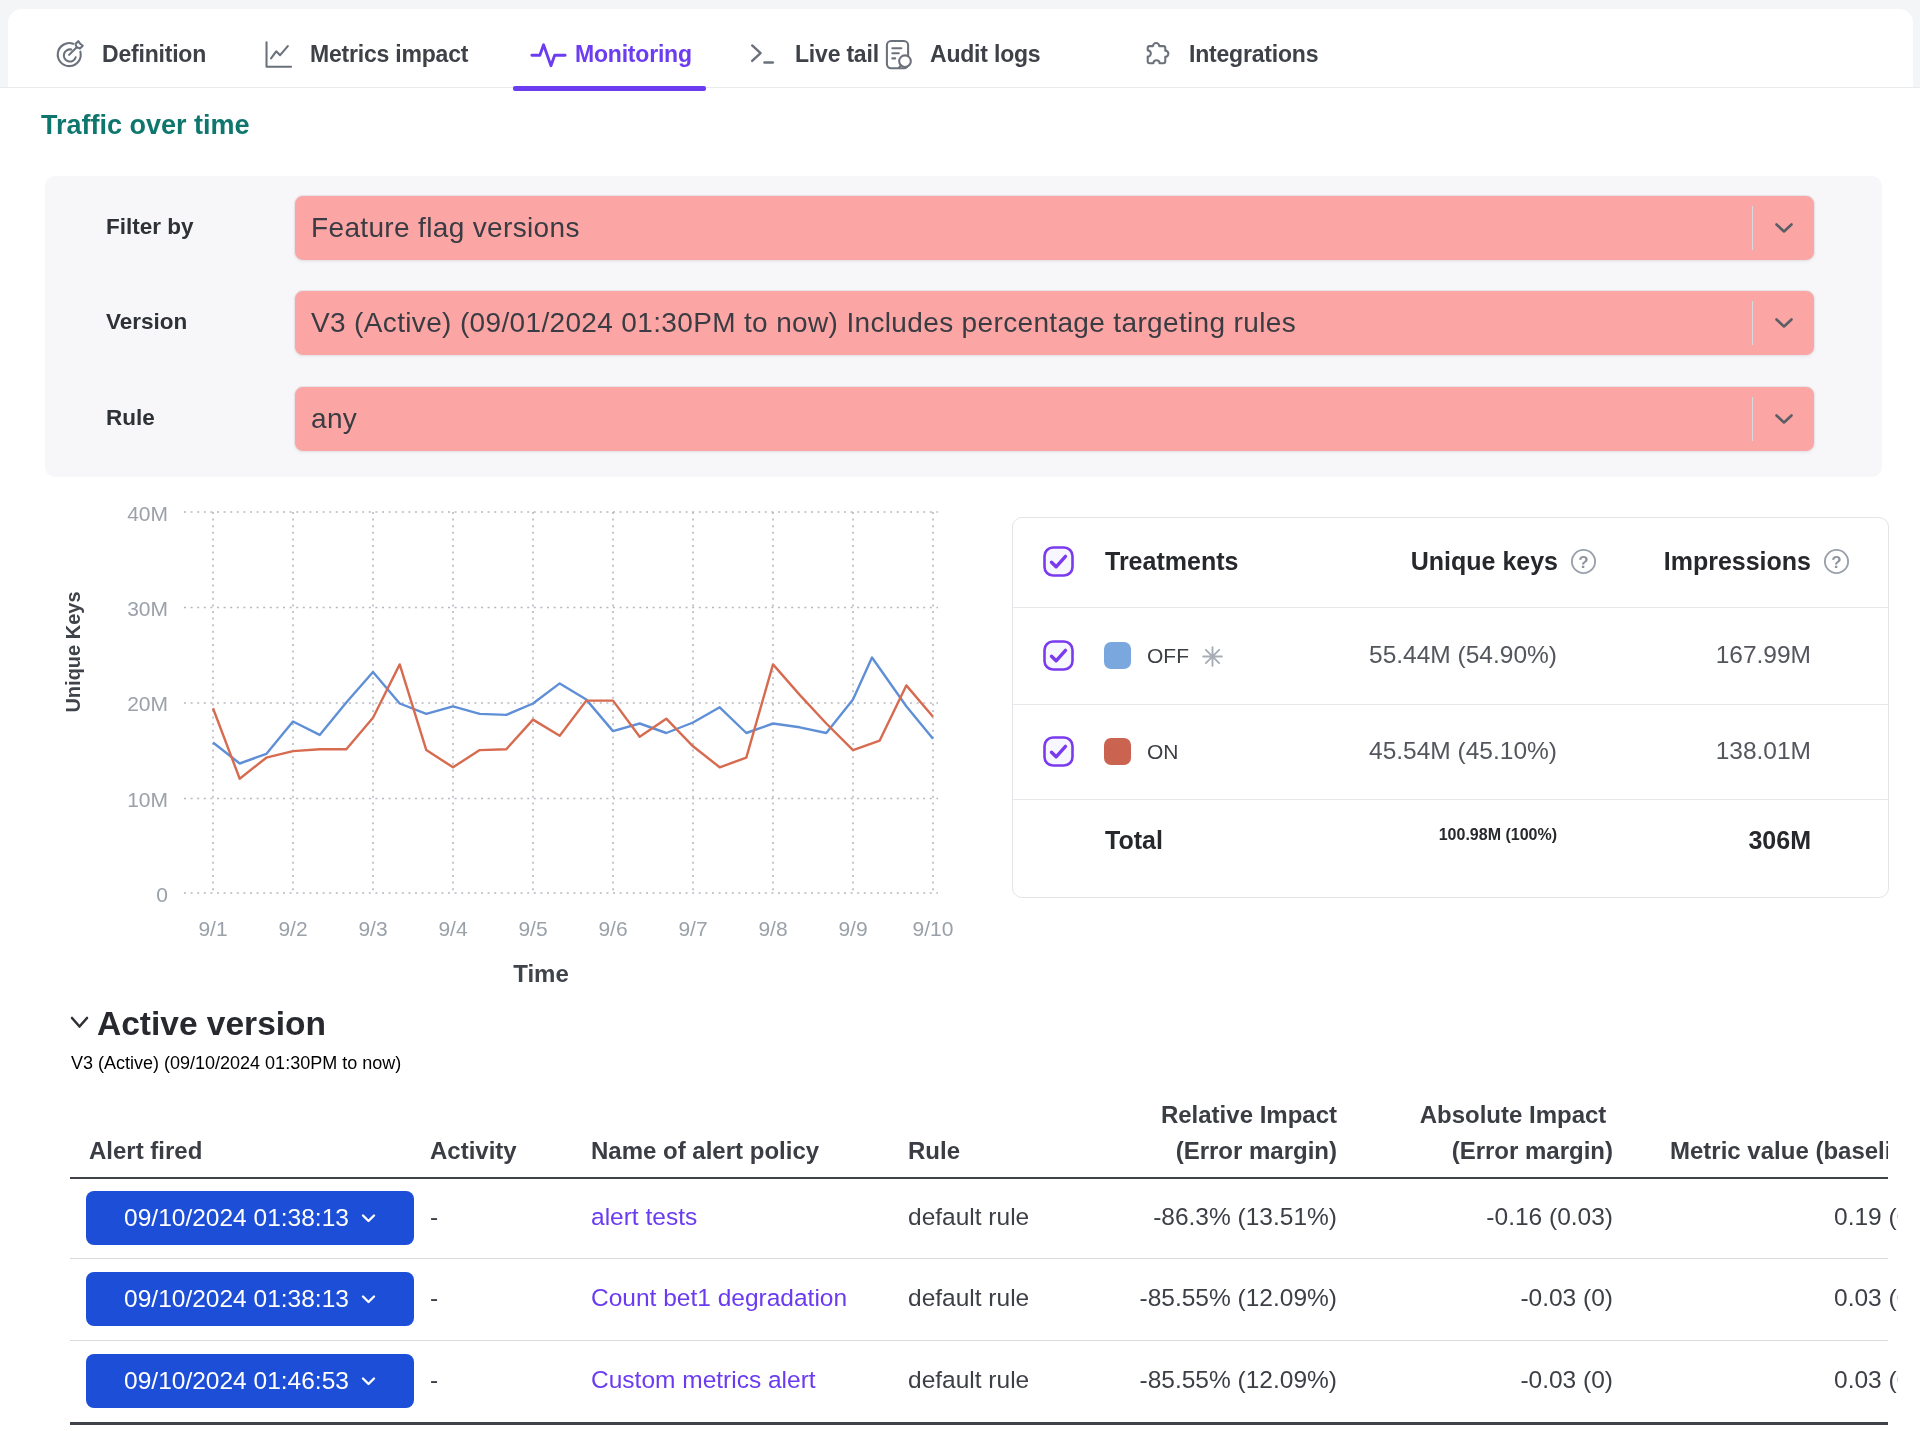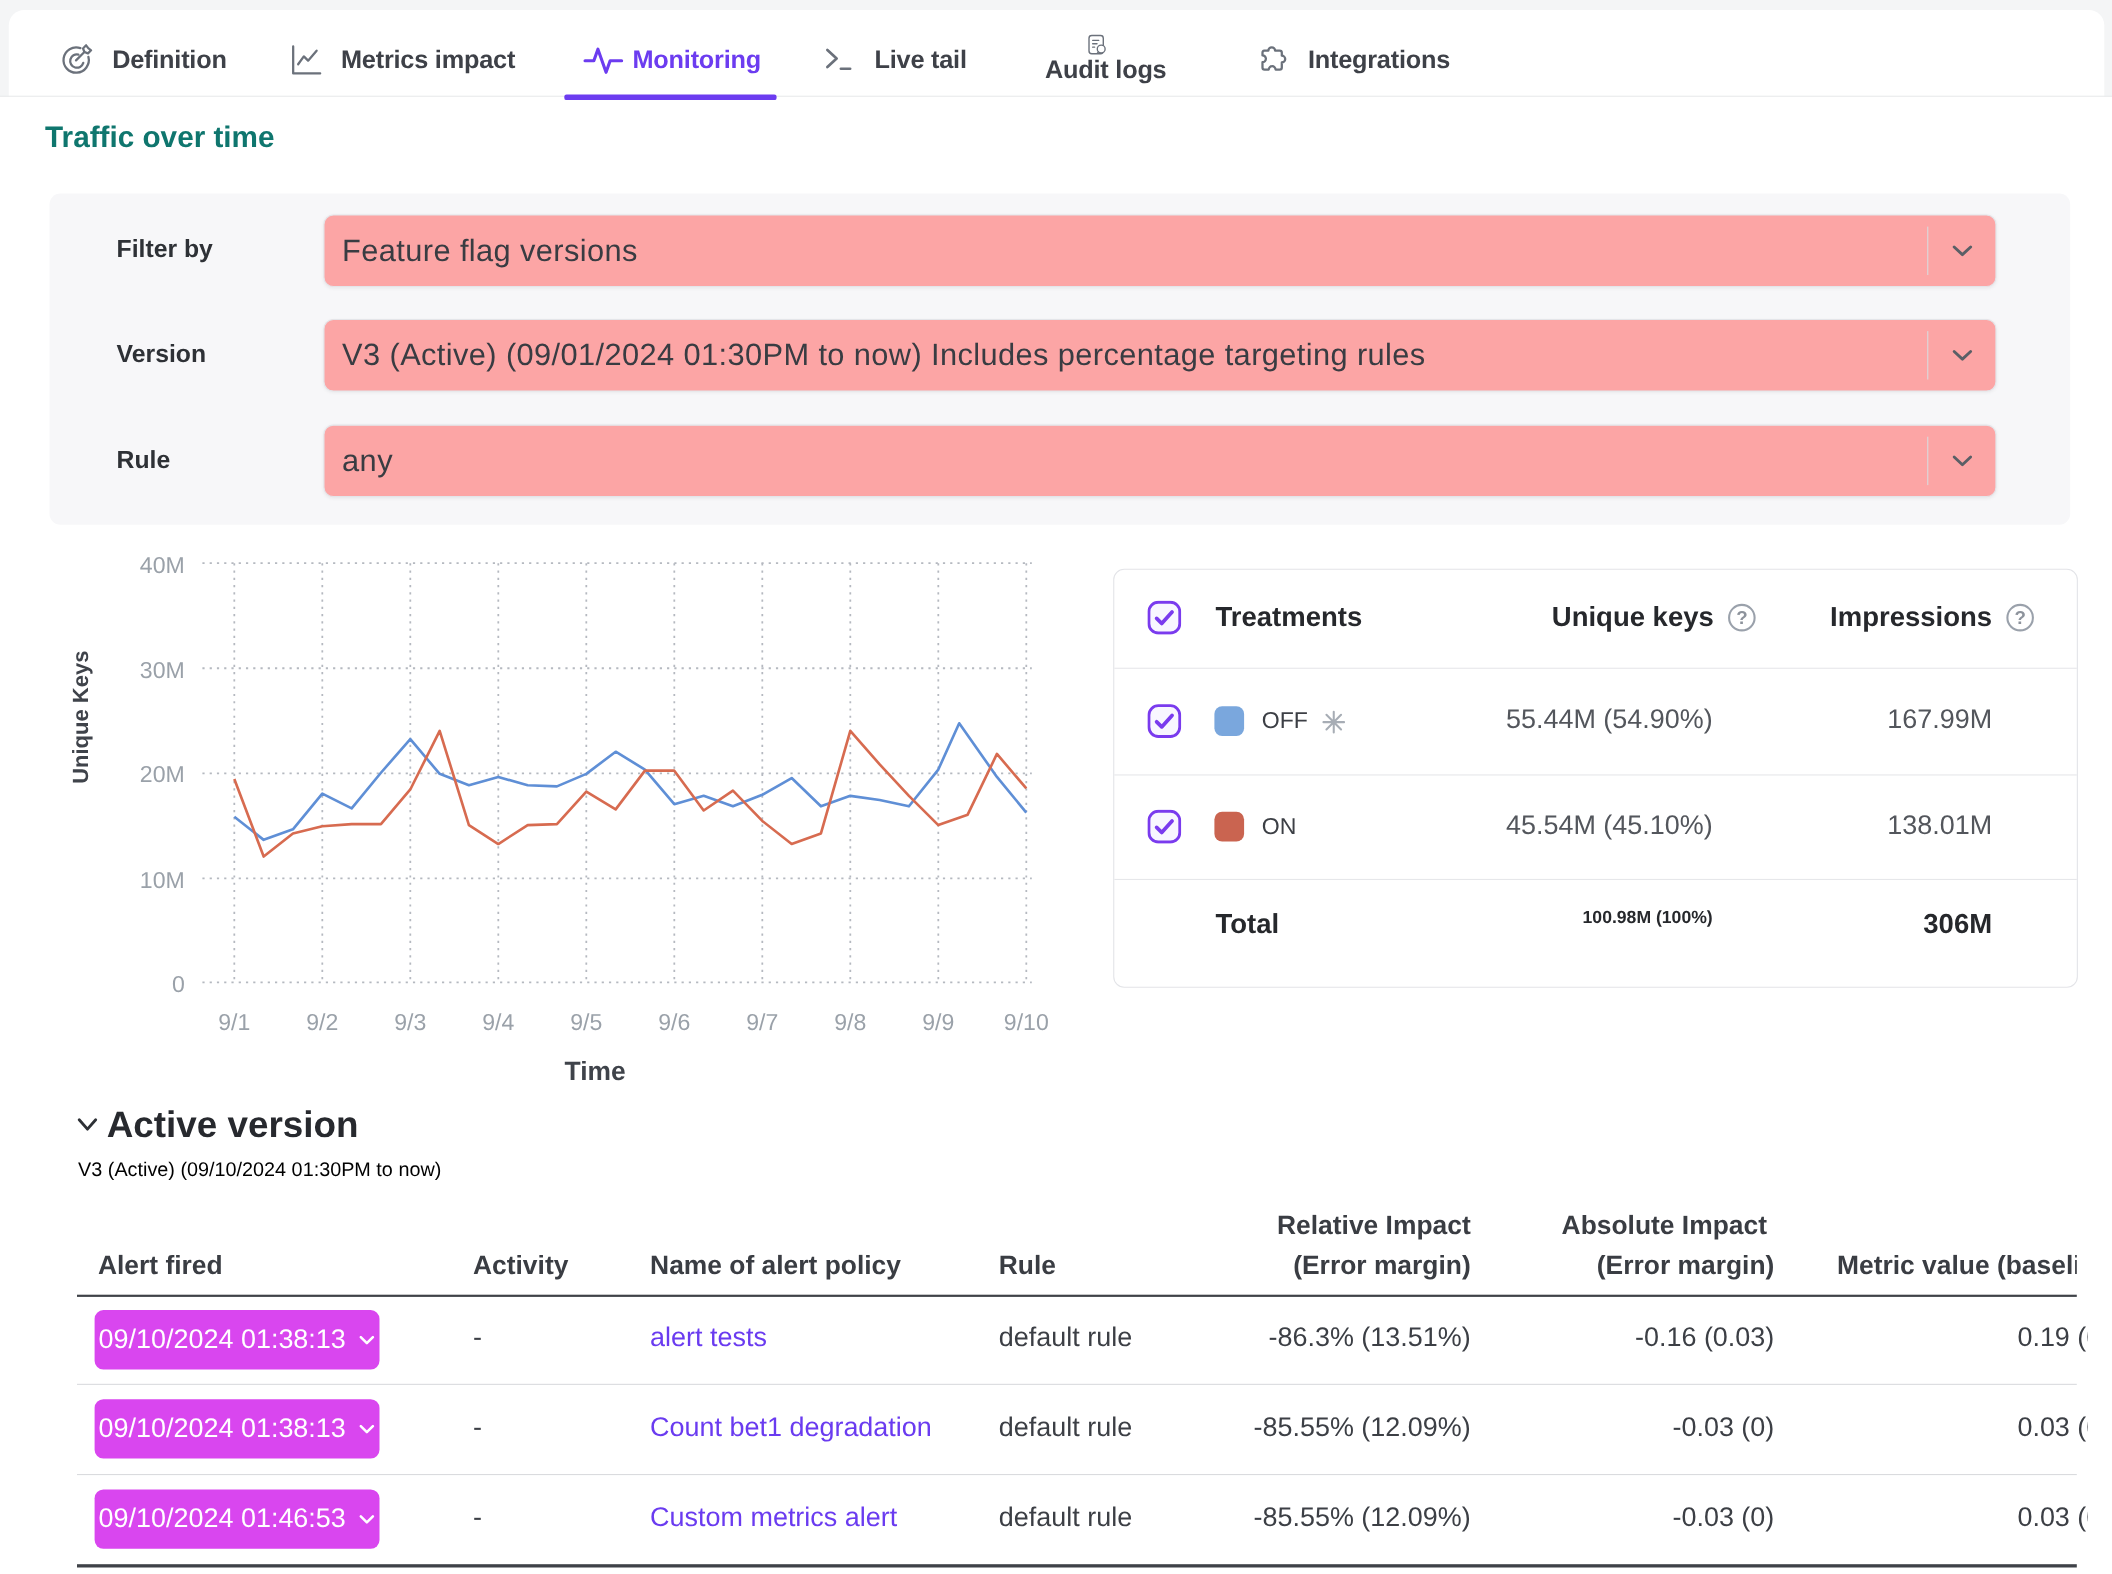--- a/index.html
+++ b/index.html
@@ -35,21 +35,21 @@
   
   #h-active{position:absolute;left:97px;top:1005px;font-size:33.5px;font-weight:700;color:#27292e;}
   #sub-active{position:absolute;left:71px;top:1053px;font-size:18px;color:#000000;}
   
   .th{position:absolute;font-size:24px;font-weight:700;color:#3a3d43;}
   .td{position:absolute;font-size:24.5px;color:#3c3f45;}
   .tdr{text-align:right;}
   .link{color:#6a3bf0;}
   .hline{position:absolute;background:#3f4248;}
   .rline{position:absolute;background:#dadbde;height:1px;}
-  .redbtn{position:absolute;left:86px;width:259px;height:54px;background:#d946ef;border-radius:8px;
+  .redbtn{position:absolute;left:86px;width:328px;height:54px;background:#1d4ed8;border-radius:8px;
     color:#fff;font-size:24.5px;display:flex;align-items:center;justify-content:center;gap:12px;}
 </style>
 </head>
 <body>
 
 <div id="topbg"></div>
 <div id="topcard"></div>
 <div style="position:absolute;left:0;top:87px;width:1920px;height:1px;background:#e9eaec;"></div>
 <div id="underline"></div>
 
@@ -75,21 +75,21 @@
   </svg>
   <span class="lbl" style="margin-left:8px;">Monitoring</span>
 </div>
 <div class="tab" style="left:747px;">
   <svg width="31" height="31" viewBox="0 0 24 24" fill="none" stroke="#6b717b" stroke-width="1.9" stroke-linecap="round" stroke-linejoin="round">
     <path d="M4 5l6.5 6-6.5 6"></path>
     <path d="M13.5 18.2h6.5"></path>
   </svg>
   <span class="lbl">Live tail</span>
 </div>
-<div class="tab" style="left:933px;flex-direction:column;">
+<div class="tab" style="left:882px;">
   <svg width="31" height="31" viewBox="0 0 24 24" fill="none" stroke="#6b717b" stroke-width="1.6" stroke-linecap="round" stroke-linejoin="round">
     <rect x="3.8" y="1.6" width="16.4" height="21" rx="3.2"></rect>
     <path d="M8 7.2h7M8 11h5M8 15h2.2"></path>
     <circle cx="17.8" cy="17.2" r="4.5" fill="#fff"></circle>
     <path d="M14.6 20.4l-1.4 1.7"></path>
   </svg>
   <span class="lbl">Audit logs</span>
 </div>
 <div class="tab" style="left:1141px;">
   <svg width="31" height="31" viewBox="0 0 24 24" fill="none" stroke="#6b717b" stroke-width="1.6" stroke-linejoin="round">

